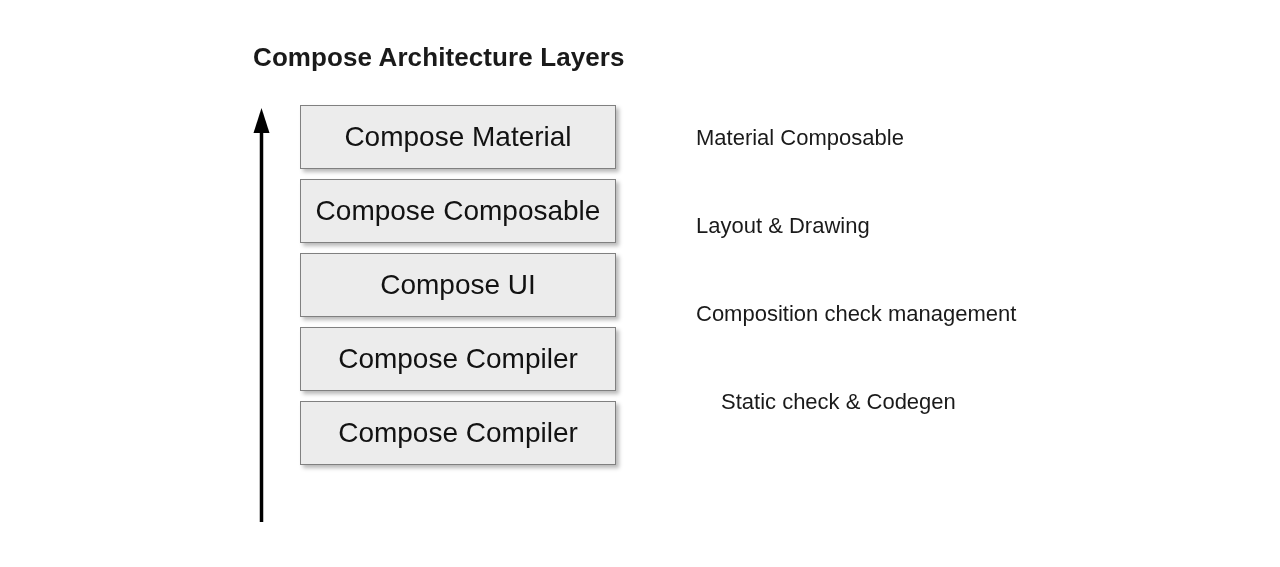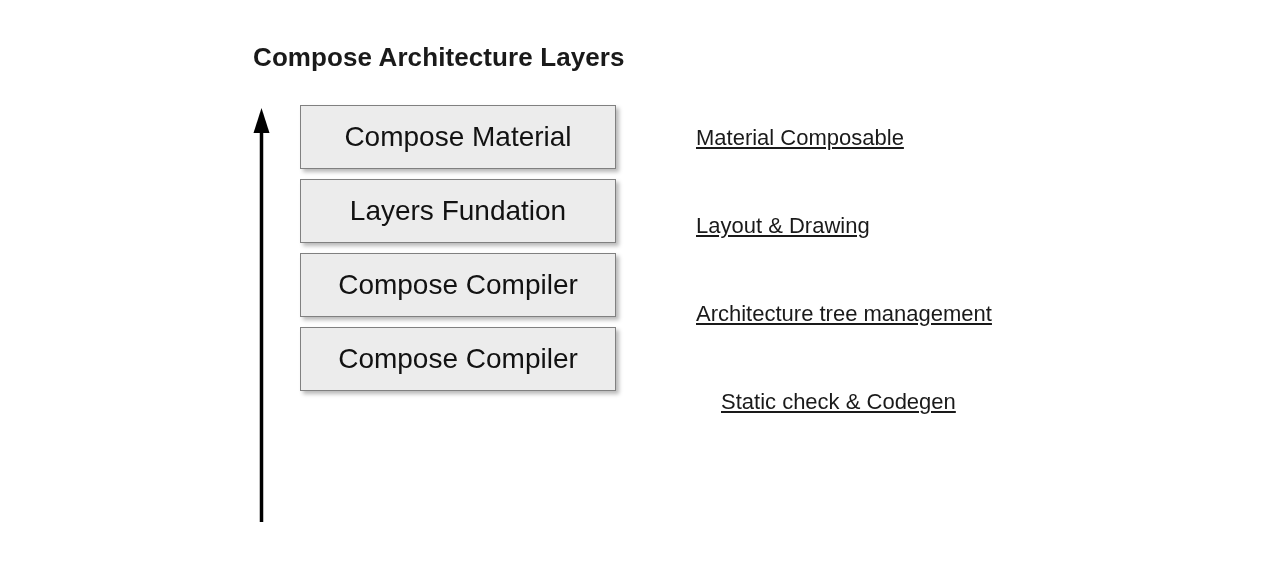--- a/index.html
+++ b/index.html
@@ -80,21 +80,20 @@
     color: #121212;
     white-space: nowrap;
   }
 
   
   #layer-notes {
     position: absolute;
     left: 688px;
     top: 105px;
     width: 560px;
-    text-decoration: underline;
   }
   .note-row {
     height: 66px;
     margin-bottom: 22px;
     display: flex;
     align-items: center;
   }
   .note-row:last-child {
     margin-bottom: 0;
     margin-left: 25px;
@@ -121,24 +120,29 @@
   <div id="layer-stack">
 
     <div class="layer-row">
       <div class="layer-box">
         <span class="layer-box-label">Compose Material</span>
       </div>
     </div>
 
     <div class="layer-row">
       <div class="layer-box">
-        <span class="layer-box-label">Layers Fundation</span>
+        <span class="layer-box-label">Compose Composable</span>
       </div>
     </div>
 
+    <div class="layer-row">
+      <div class="layer-box">
+        <span class="layer-box-label">Compose UI</span>
+      </div>
+    </div>
 
     <div class="layer-row">
       <div class="layer-box">
         <span class="layer-box-label">Compose Compiler</span>
       </div>
     </div>
 
     <div class="layer-row">
       <div class="layer-box">
         <span class="layer-box-label">Compose Compiler</span>
@@ -152,21 +156,21 @@
     <div class="note-row">
       <span class="note-label">Material Composable</span>
     </div>
 
 
     <div class="note-row">
       <span class="note-label">Layout &amp; Drawing</span>
     </div>
 
     <div class="note-row">
-      <span class="note-label">Architecture tree management</span>
+      <span class="note-label">Composition check management</span>
     </div>
 
     <div class="note-row">
       <span class="note-label">Static check &amp; Codegen</span>
     </div>
 
   </div>
 
 </div>
 

